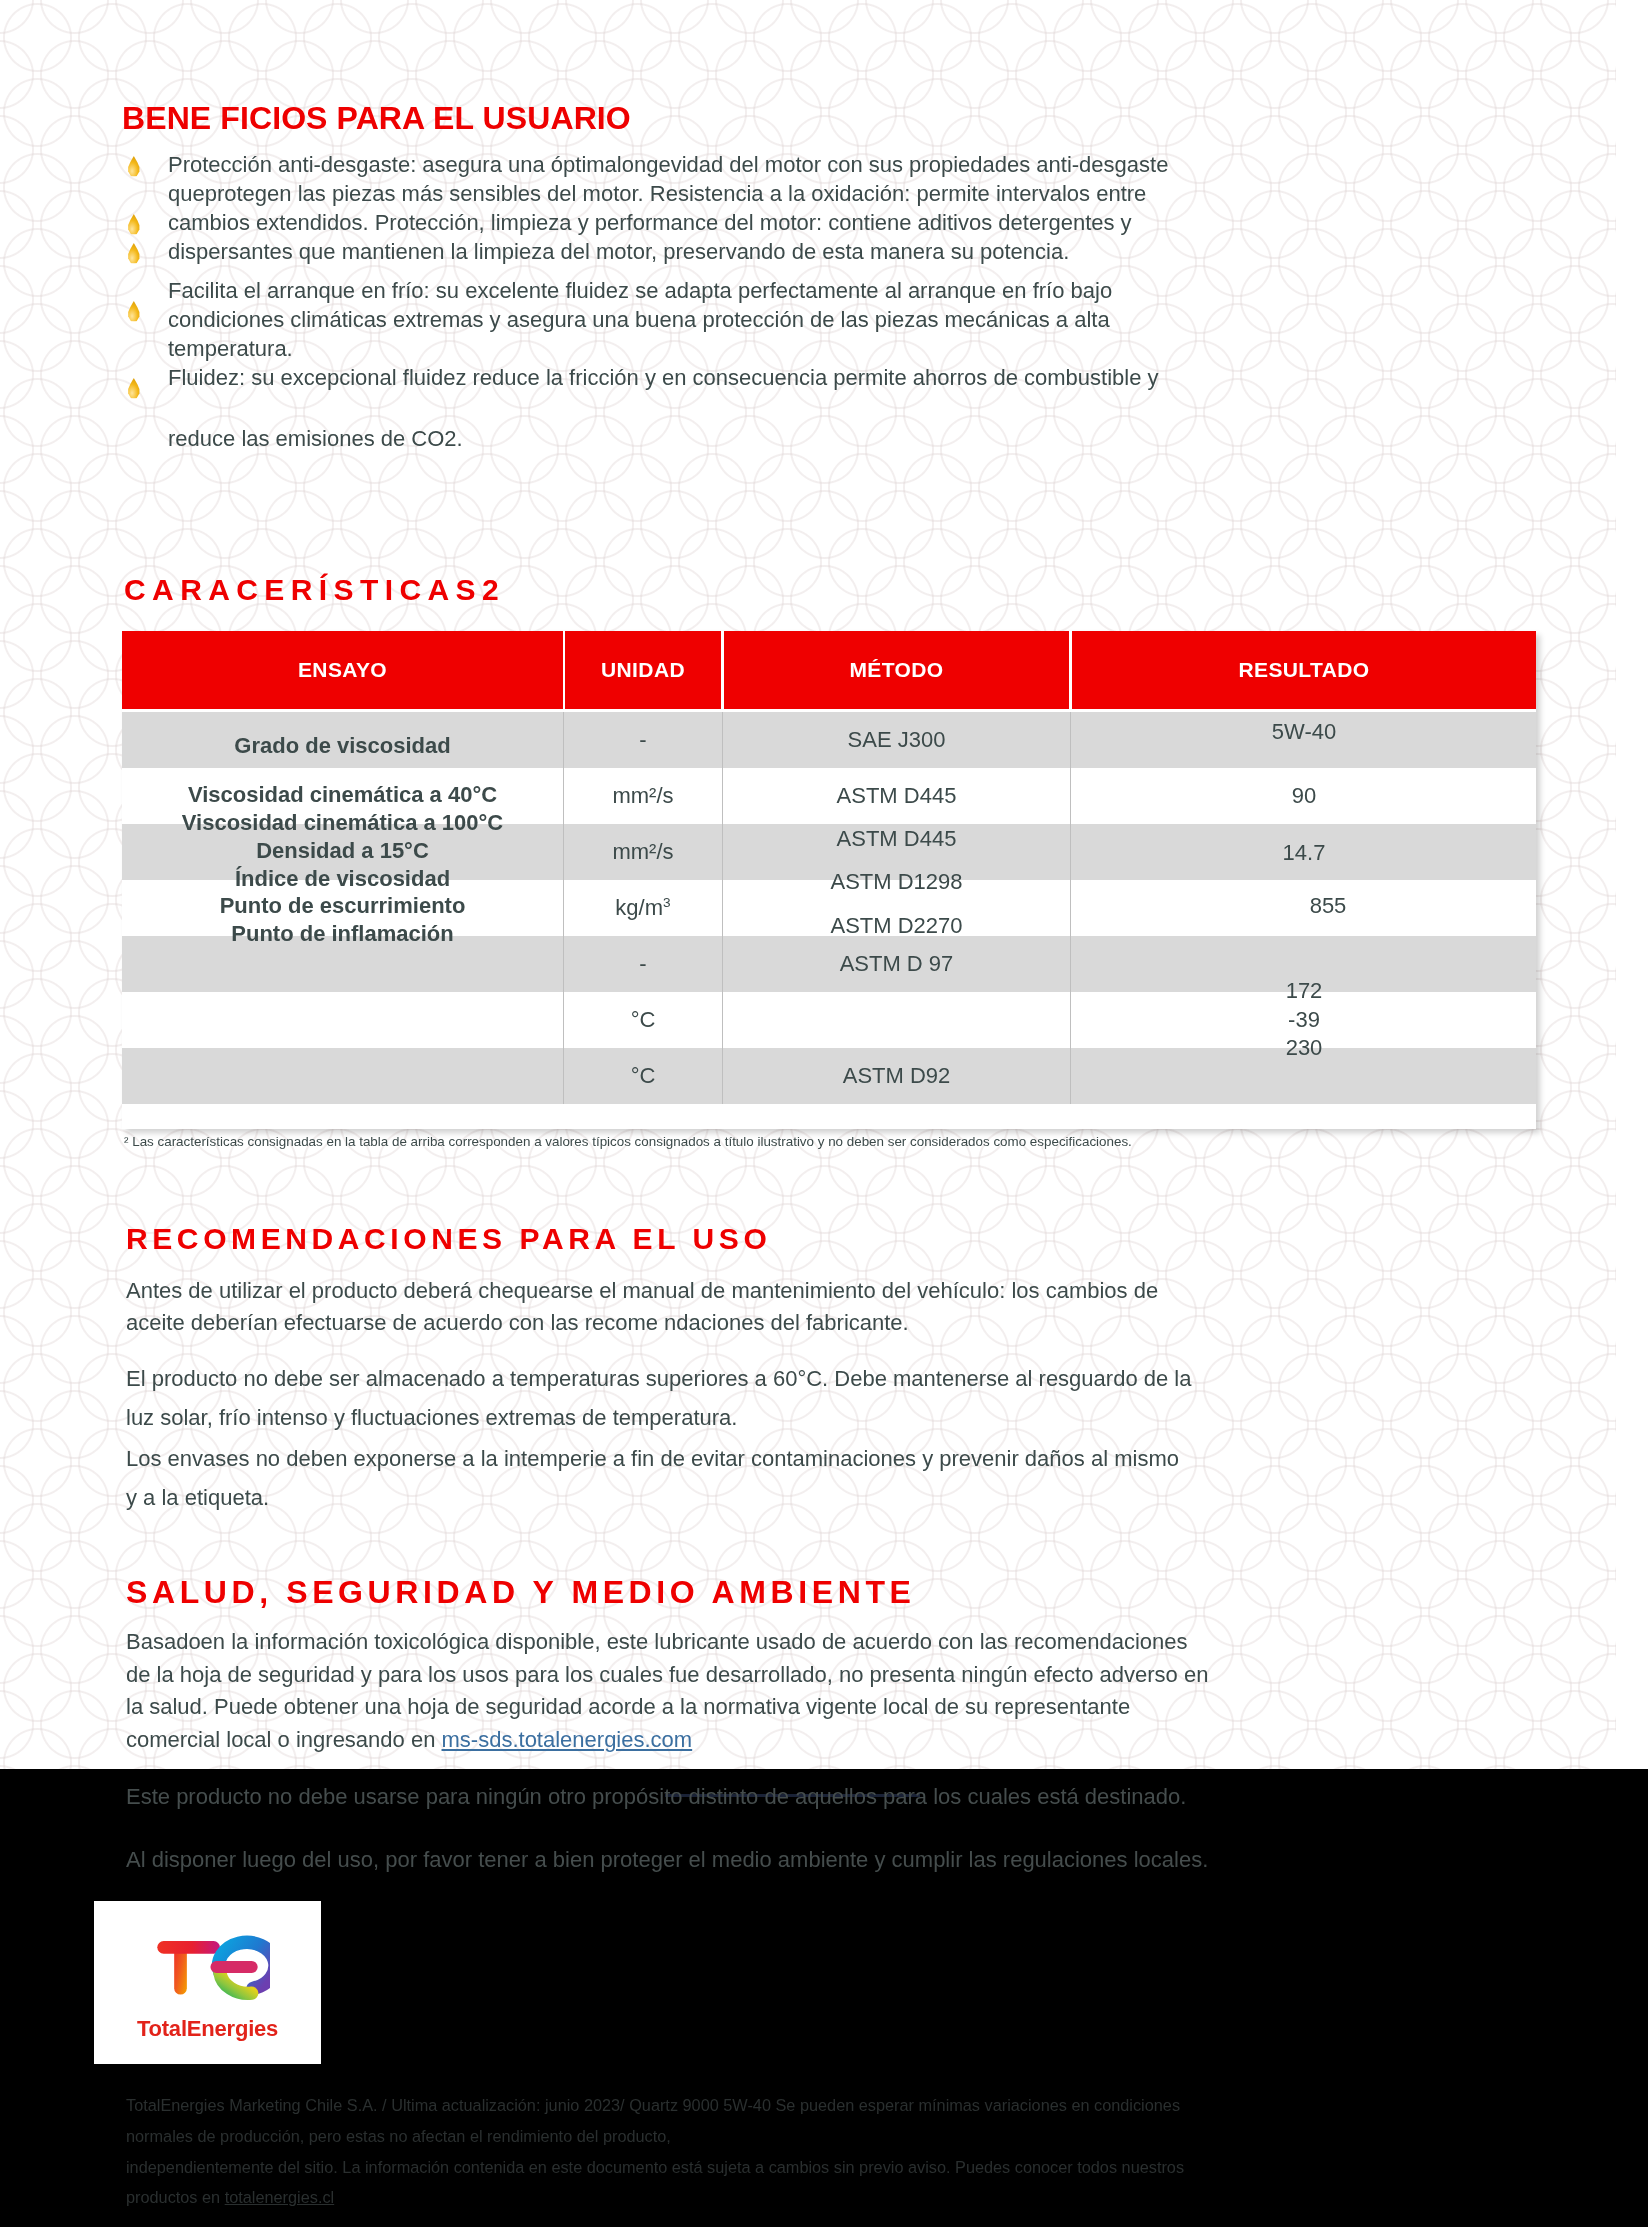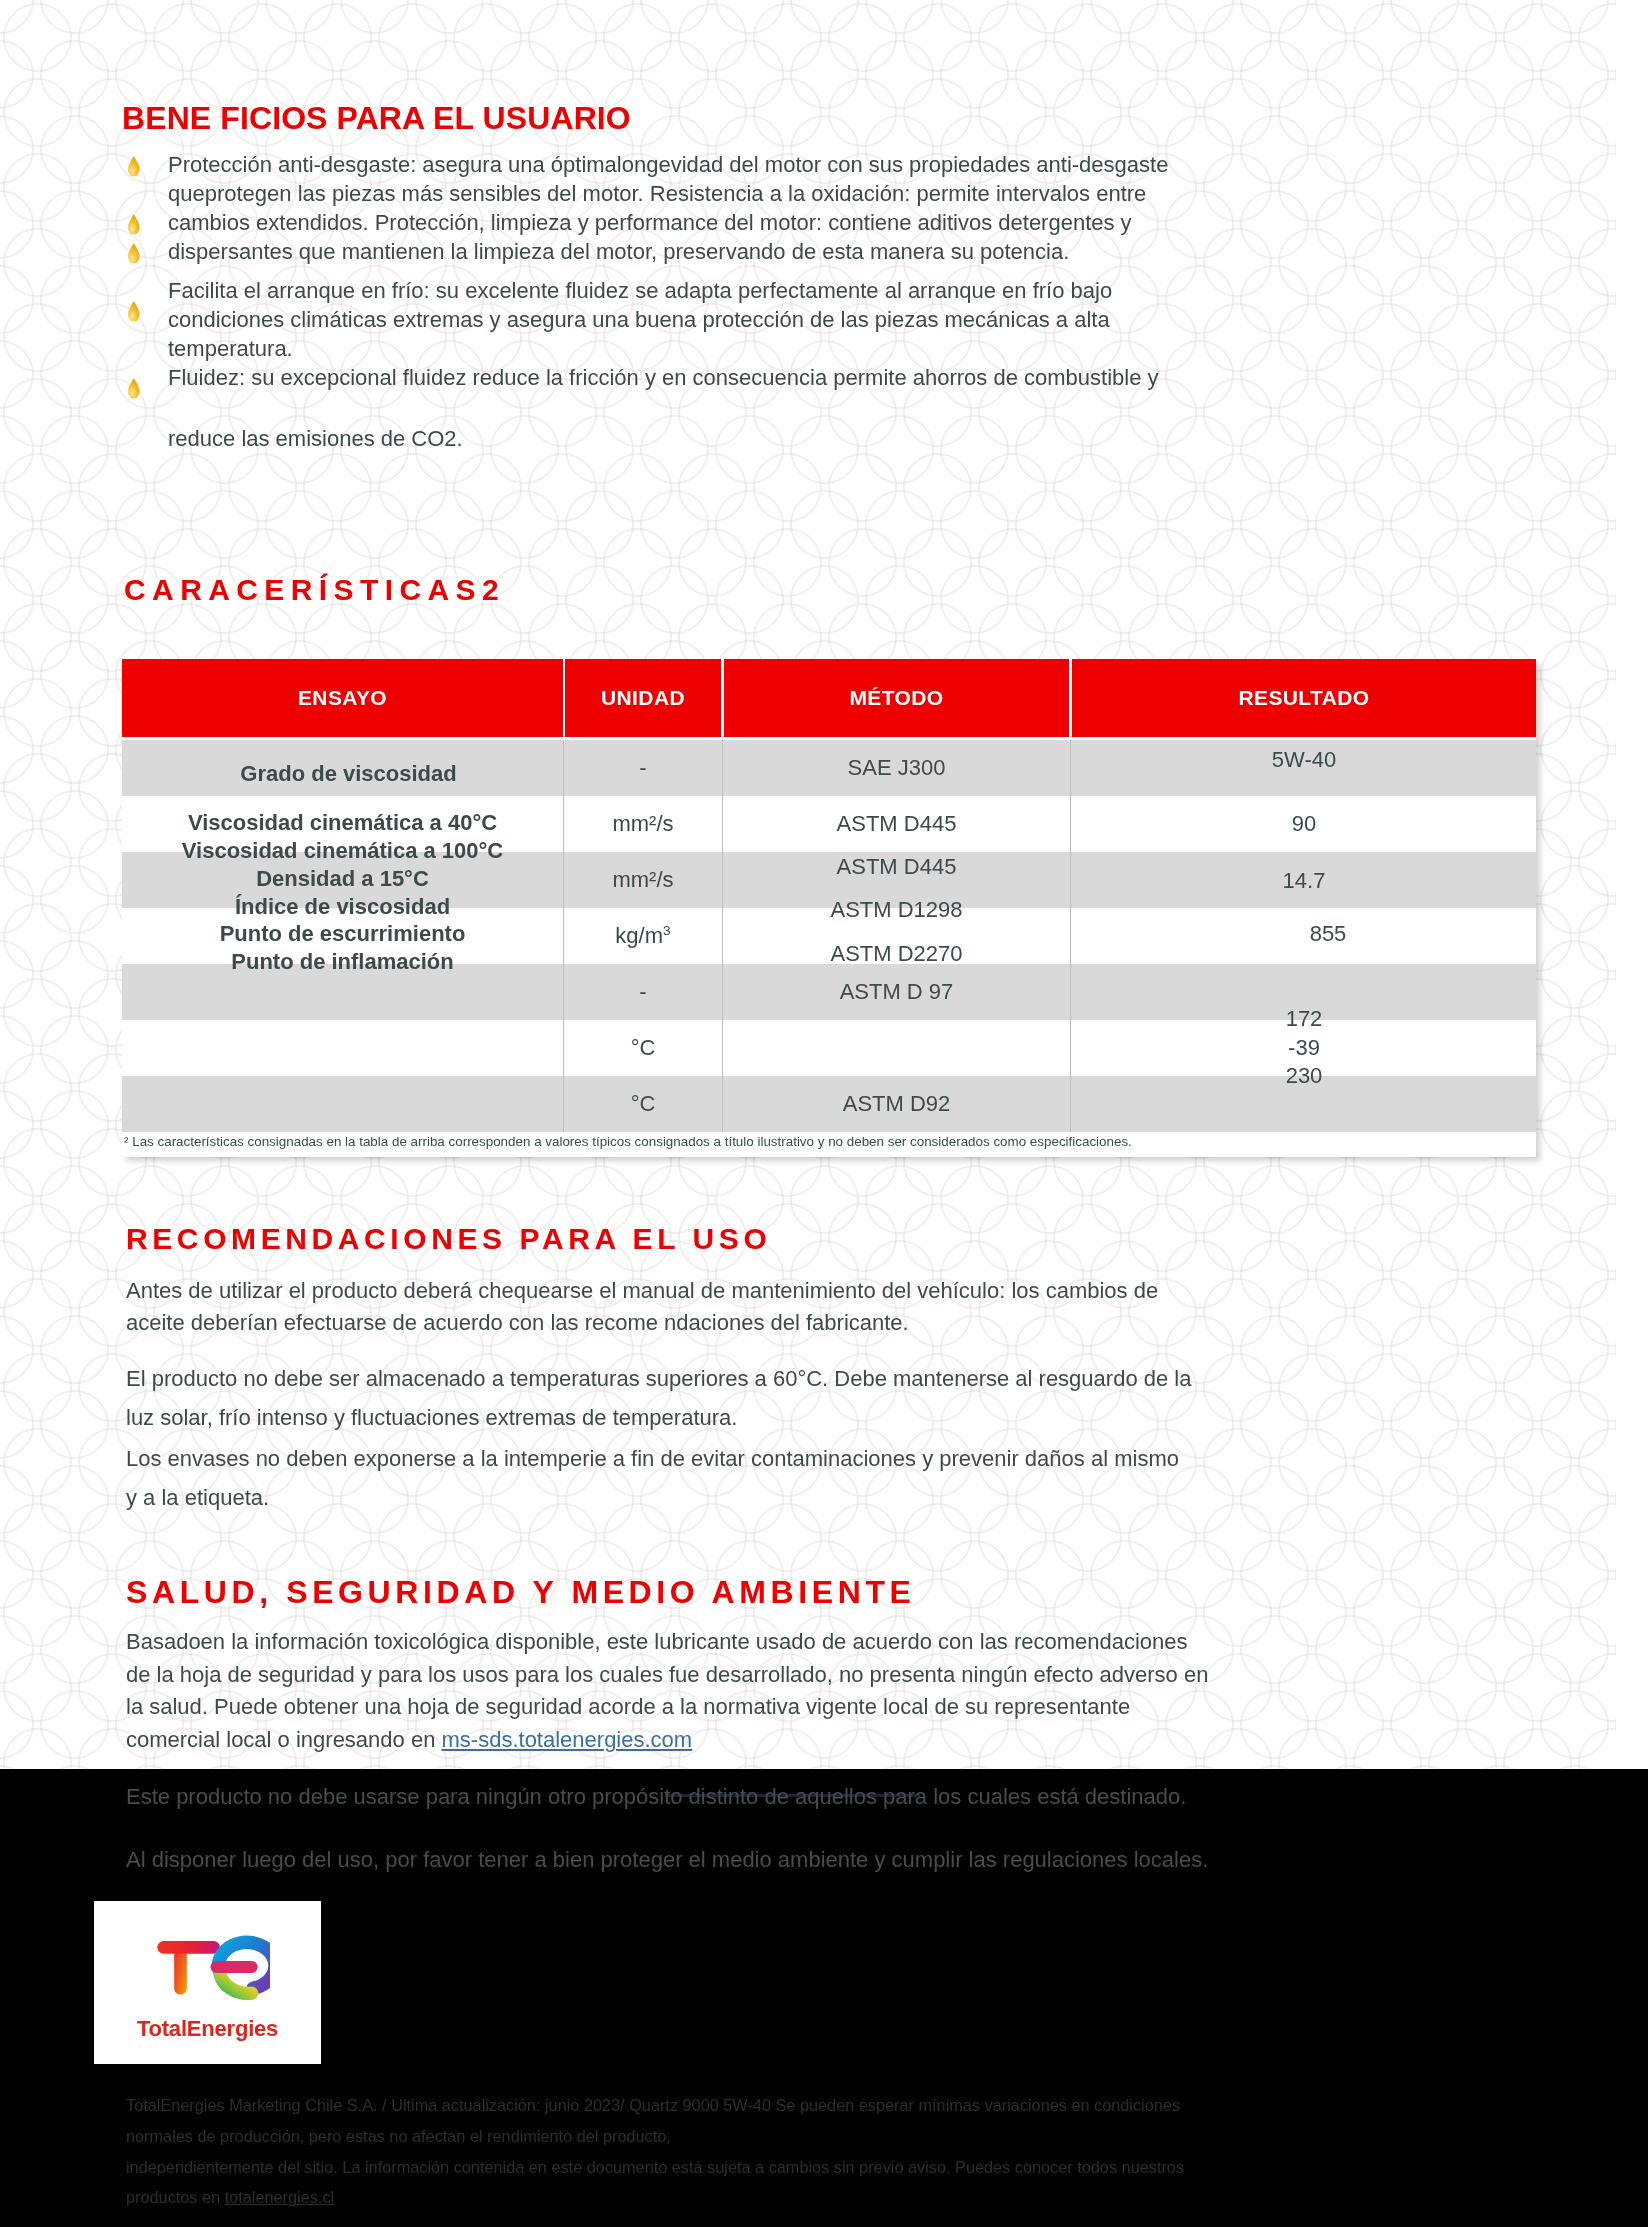--- a/index.html
+++ b/index.html
@@ -108,21 +108,20 @@
 
   
   #tbl {
     position: absolute;
     left: 122px;
     top: 631px;
     width: 1414px;
     height: 498px;
     box-shadow: 3.5px 3.5px 5.7px rgba(0,0,0,0.18);
     background: #ffffff;
-    margin-top: 28px;
   }
   .thead-cell {
     position: absolute;
     top: 0;
     height: 78px;
     background: #ef0000;
     color: #ffffff;
     font-size: 21px;
     font-weight: bold;
     display: flex;
@@ -289,21 +288,21 @@
     <div class="vline" style="left:948px; top:305px; height:56px;"></div>
 
     <div class="vline" style="left:441px;  top:361px; height:56px;"></div>
     <div class="vline" style="left:600px;  top:361px; height:56px;"></div>
     <div class="vline" style="left:948px; top:361px; height:56px;"></div>
 
     <div class="vline" style="left:441px;  top:417px; height:56px;"></div>
     <div class="vline" style="left:600px;  top:417px; height:56px;"></div>
     <div class="vline" style="left:948px; top:417px; height:56px;"></div>
 
-    <div class="cell b" style="left:0px; top:81px; width:441px; height:68px;padding-left:6px;">Grado de viscosidad</div>
+    <div class="cell b" style="left:0px; top:81px; width:441px; height:68px;">Grado de viscosidad</div>
     <div class="cell b" style="left:0px; top:136px; width:441px; height:56px;">Viscosidad cinemática a 40°C</div>
     <div class="cell b" style="left:0px; top:164px; width:441px; height:56px;">Viscosidad cinemática a 100°C</div>
     <div class="cell b" style="left:0px; top:192px; width:441px; height:56px;">Densidad a 15°C</div>
     <div class="cell b" style="left:0px; top:220px; width:441px; height:56px;">Índice de viscosidad</div>
     <div class="cell b" style="left:0px; top:247px; width:441px; height:56px;">Punto de escurrimiento</div>
     <div class="cell b" style="left:0px; top:275px; width:441px; height:56px;">Punto de inflamación</div>
 
     <div class="cell" style="left:443px; width:156px; top:81px; height:56px;">-</div>
     <div class="cell" style="left:443px; width:156px; top:137px; height:56px;">mm²/s</div>
     <div class="cell" style="left:443px; width:156px; top:193px; height:56px;">mm²/s</div>

